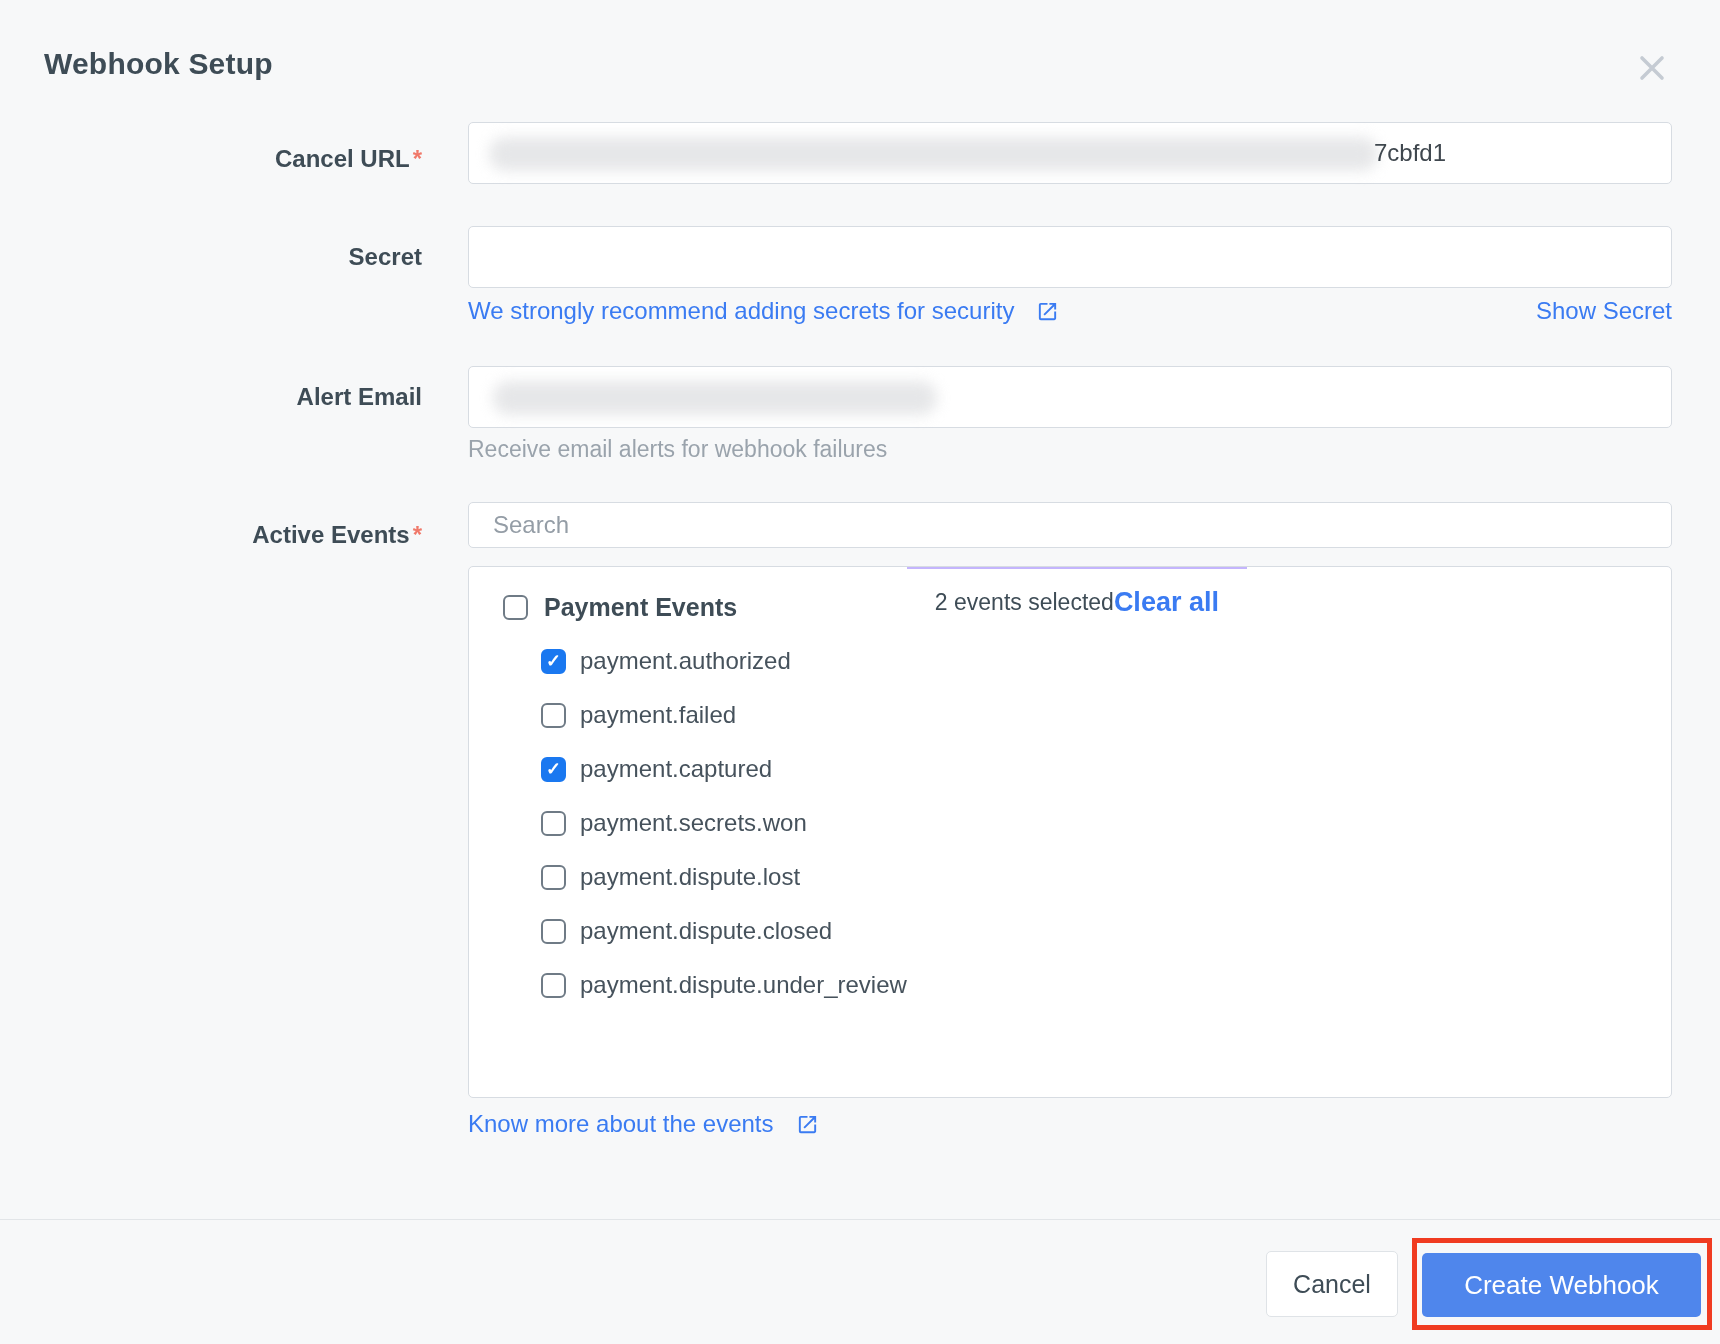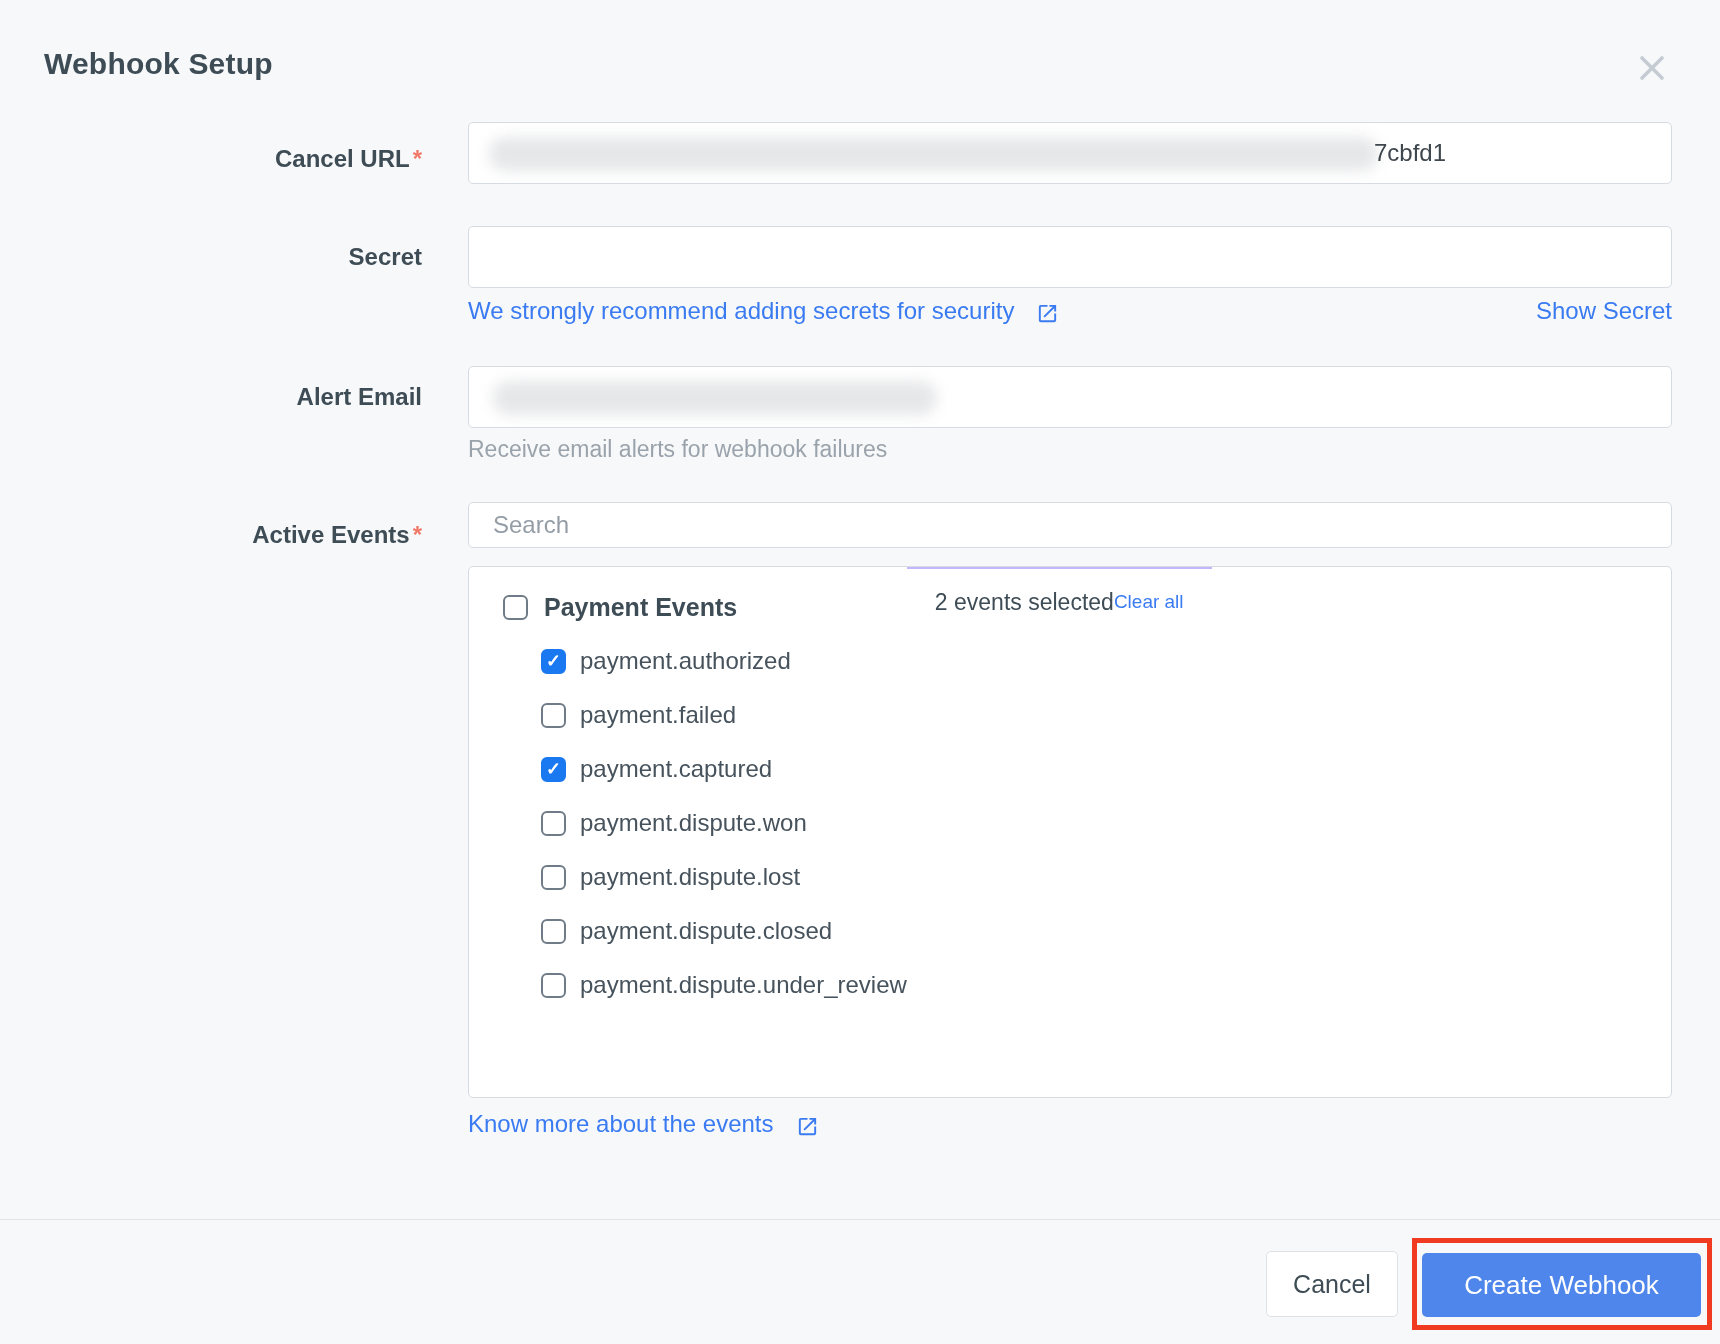--- a/index.html
+++ b/index.html
@@ -13,38 +13,38 @@
   .req{color:#f0796a; margin-left:3px; font-weight:700;}
 
   .inp{position:absolute; left:468px; width:1204px; box-sizing:border-box; background:#ffffff; border:1px solid #d7dce2; border-radius:5px;}
   .inp input{width:100%; height:100%; border:none; outline:none; background:transparent; font-family:"Liberation Sans",sans-serif; font-size:24px; color:#3f474e; padding:0 24px; box-sizing:border-box; border-radius:5px;}
   .inp input::placeholder{color:#949da6;}
 
   .redact{position:absolute; background:#e2e3e5; border-radius:16px; filter:blur(7px); opacity:.85;}
   .url-suffix{position:absolute; left:905px; top:50%; transform:translateY(-50%); font-size:24px; color:#3f474e;}
 
   .links-row{position:absolute; left:468px; top:297px; width:1204px; display:flex; justify-content:space-between; align-items:center;}
-  .blue-link{font-size:24px; color:#3a7bf2; text-decoration:none; display:inline-flex; align-items:flex-end; gap:22px; cursor:pointer;}
+  .blue-link{font-size:24px; color:#3a7bf2; text-decoration:none; display:inline-flex; align-items:center; gap:22px; cursor:pointer;}
 
   .help-text{position:absolute; left:468px; top:436px; font-size:23px; color:#9aa3ac;}
 
   .listbox{position:absolute; left:468px; top:566px; width:1204px; height:532px; box-sizing:border-box; background:#ffffff; border:1px solid #d7dce2; border-radius:5px; display:flex; flex-direction:row; overflow:hidden;}
   .list-scroll{height:464px; overflow:hidden; box-sizing:border-box;}
   .row{height:54px; display:flex; align-items:center;}
   .row.group{margin-top:13px; padding-left:34px;}
   .row.item{padding-left:72px;}
   .cb{width:25px; height:25px; box-sizing:border-box; border-radius:6px; flex:0 0 auto; display:flex; align-items:center; justify-content:center; cursor:pointer;}
   .cb.unchecked{background:#fff; border:2px solid #6f7b86;}
   .cb.checked{background:#1a78f0; border:2px solid #1a78f0; color:#fff; font-size:18px; font-weight:700; line-height:1;}
   .group-label{margin-left:16px; font-size:25px; font-weight:700; color:#3e4c56;}
   .row-label{margin-left:14px; font-size:24px; color:#46525c;}
 
   .list-footer{height:66px; border-top:2px solid #c4b5fd; display:flex; align-items:center; justify-content:space-between; padding:0 28px; background:#fff;}
   .selected-count{font-size:23px; color:#3e4c56;}
-  .clear-all{font-size:19px; color:#3a7bf2; cursor:pointer;}
+  .clear-all{font-size:27px; color:#3a7bf2; cursor:pointer;font-weight:bold;}
 
   .know-more{position:absolute; left:468px; top:1110px;}
 
   .bottom-divider{position:absolute; left:0; top:1219px; width:1720px; height:1px; background:#e2e5e8;}
 
   .cancel-btn{position:absolute; left:1266px; top:1251px; width:132px; height:66px; box-sizing:border-box; background:#ffffff; border:1px solid #dfe3e7; border-radius:5px; font-family:"Liberation Sans",sans-serif; font-size:25px; color:#3e4c56; display:flex; align-items:center; justify-content:center; cursor:pointer;}
   .red-annotation{position:absolute; left:1412px; top:1238px; width:300px; height:92px; box-sizing:border-box; border:5px solid #f03b21; pointer-events:none;}
   .create-btn{position:absolute; left:1422px; top:1253px; width:279px; height:64px; box-sizing:border-box; background:#4f86ec; border:none; border-radius:5px; font-family:Liberation Sans, sans-serif; font-size:26px; color:#ffffff; display:flex; align-items:center; justify-content:center; cursor:pointer;}
 
   .ext-icon{flex:0 0 auto;}
@@ -119,21 +119,21 @@
   </div>
 
   <div class="row item">
     <span class="cb checked">✓</span>
     <span class="row-label">payment.captured</span>
   </div>
 
 
   <div class="row item">
     <span class="cb unchecked"></span>
-    <span class="row-label">payment.dispute.won</span>
+    <span class="row-label">payment.secrets.won</span>
   </div>
 
   <div class="row item">
     <span class="cb unchecked"></span>
     <span class="row-label">payment.dispute.lost</span>
   </div>
 
   <div class="row item">
     <span class="cb unchecked"></span>
     <span class="row-label">payment.dispute.closed</span>

